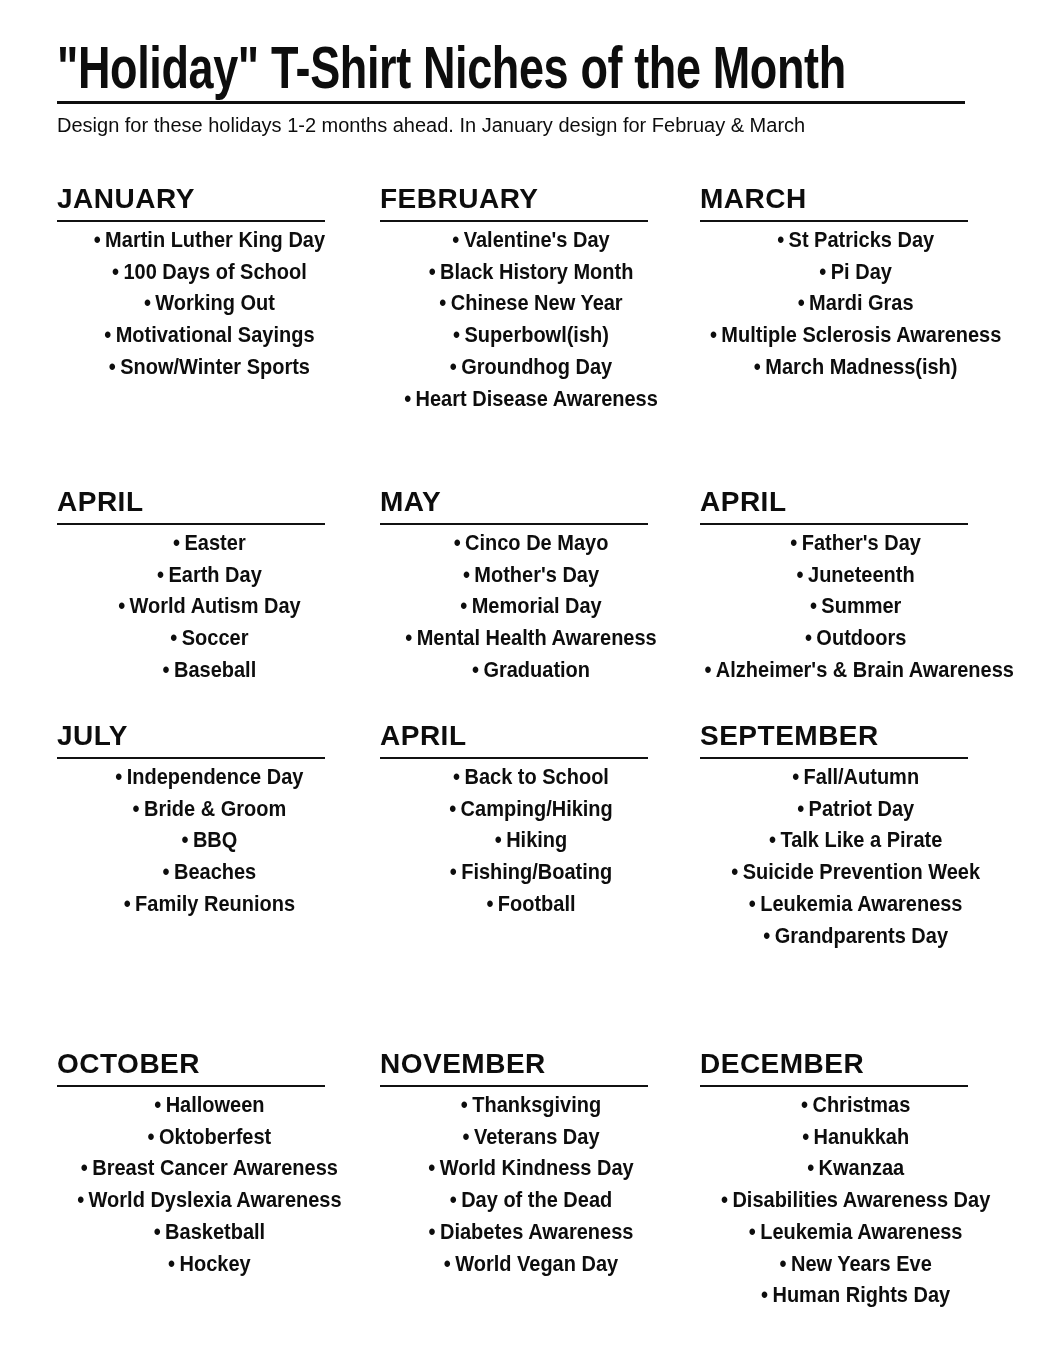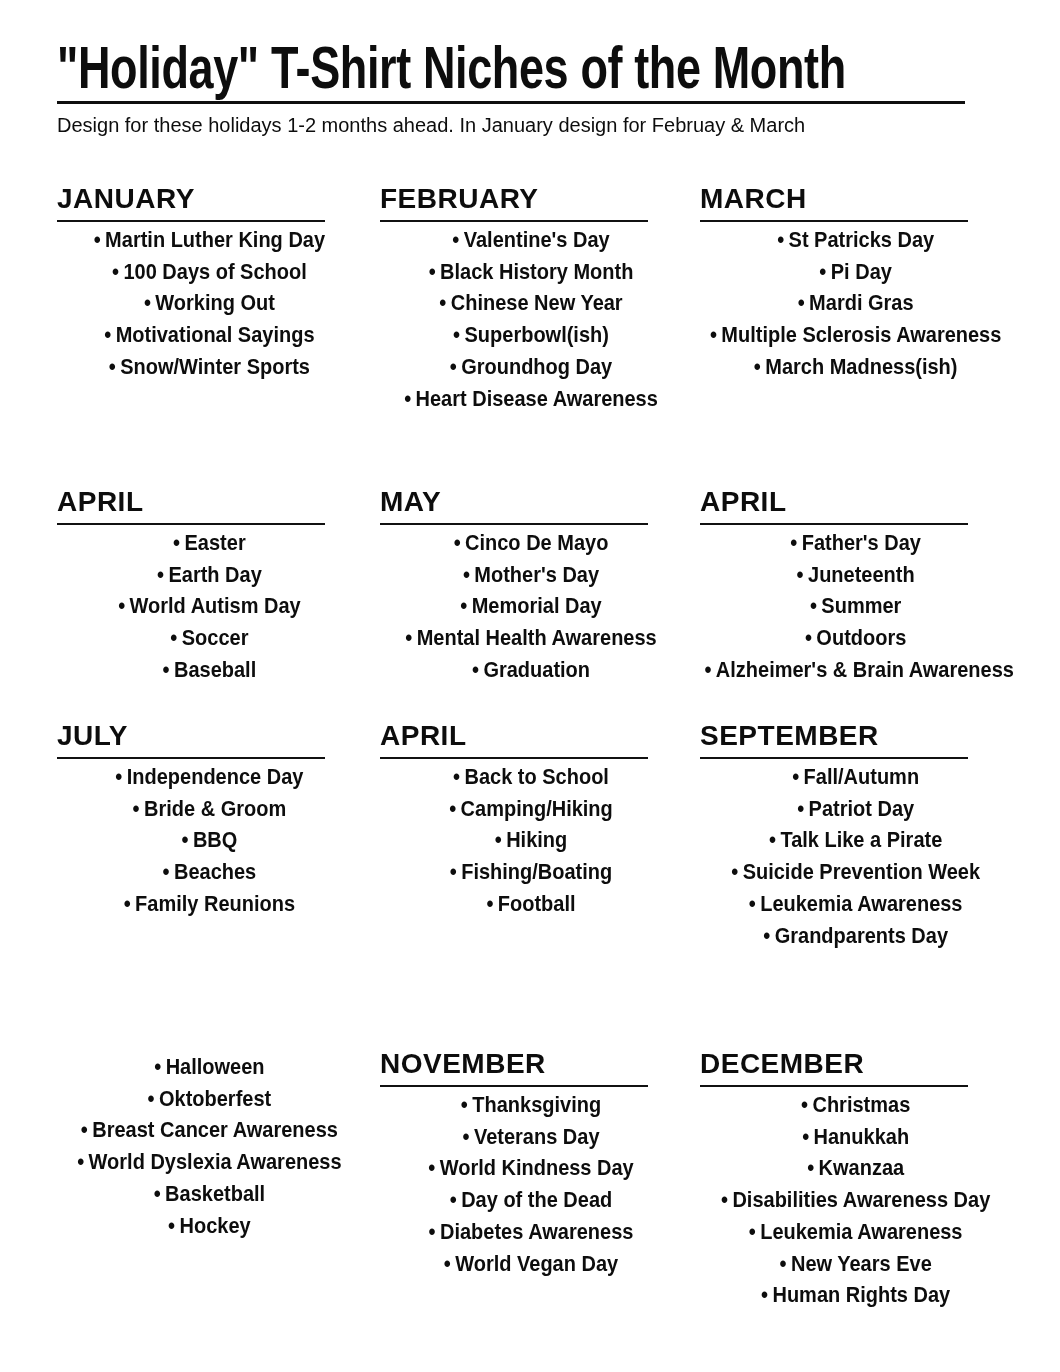--- a/index.html
+++ b/index.html
@@ -193,20 +193,21 @@
           <li>Talk Like a Pirate</li>
           <li>Suicide Prevention Week</li>
           <li>Leukemia Awareness</li>
           <li>Grandparents Day</li>
         </ul>
     </div>
   </div>
 
   <div class="month-row row-4">
     <div class="month">
+      <h2 class="month-heading">OCTOBER</h2>
       <ul class="month-list">
           <li>Halloween</li>
           <li>Oktoberfest</li>
           <li>Breast Cancer Awareness</li>
           <li>World Dyslexia Awareness</li>
           <li>Basketball</li>
           <li>Hockey</li>
         </ul>
     </div>
     <div class="month">

